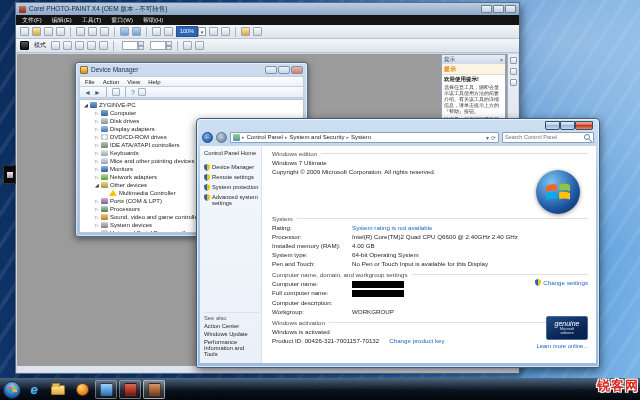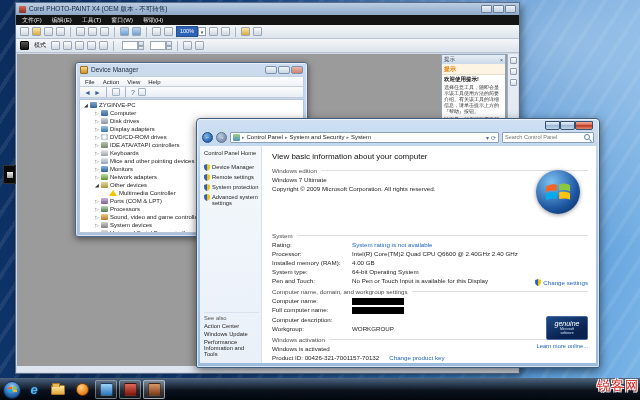--- a/index.html
+++ b/index.html
@@ -127,21 +127,21 @@
   .badge{position:absolute;right:8px;top:170px;width:42px;height:24px;border-radius:2px;border:1px solid #46689a;
     background:linear-gradient(160deg,#1d4a86,#0a2250 70%);color:#fff;text-align:center;padding-top:3px;}
   .badge .g{font-size:7px;font-style:italic;line-height:7px;}
   .badge .m{font-size:3.5px;line-height:4px;color:#cfe0f5;}
   .learn-more{position:absolute;right:8px;top:197px;font-size:5.8px;}
   .chg-set{position:absolute;right:8px;top:133px;display:flex;align-items:center;gap:2px;font-size:6.2px;}
 
   
   .desk-icon{position:absolute;left:581px;top:350px;width:16px;height:20px;z-index:1;display:flex;flex-direction:column;align-items:center;}
   .desk-icon .pg{width:11px;height:13px;background:linear-gradient(#ffffff,#cfd9e4);border:1px solid #7e93aa;border-radius:1px;}
-  .watermark{position:absolute;right:1px;bottom:5px;z-index:7;font-size:13px;font-weight:normal;letter-spacing:1px;color:#d9251c;
+  .watermark{position:absolute;right:1px;bottom:5px;z-index:7;font-size:13px;font-weight:bold;letter-spacing:1px;color:#d9251c;
     text-shadow:-1px -1px 0 #fff,1px -1px 0 #fff,-1px 1px 0 #fff,1px 1px 0 #fff,0 0 2px #fff;}
 
   
   .taskbar{position:absolute;left:0;right:0;bottom:0;height:22px;z-index:5;
     background:linear-gradient(180deg,rgba(72,94,120,.96),rgba(10,16,26,.98) 55%,rgba(2,6,12,.99));
     border-top:1px solid rgba(160,190,220,.5);display:flex;align-items:center;gap:2px;padding:0 3px;}
   .orb{width:18px;height:18px;border-radius:50%;flex:none;
     background:radial-gradient(circle at 50% 32%,#a8d4f5,#2d6cb4 58%,#0c3a72 95%);
     border:1px solid #0a2c55;display:flex;align-items:center;justify-content:center;}
   .tb-item{width:22px;height:19px;border-radius:2px;display:flex;align-items:center;justify-content:center;flex:none;}
@@ -430,21 +430,20 @@
           <span>Advanced system settings</span>
         </div>
         <div class="see-also">
           <div class="hdr">See also</div>
           <div class="itm">Action Center</div>
           <div class="itm">Windows Update</div>
           <div class="itm">Performance Information and Tools</div>
         </div>
       </div>
       <div class="s-main">
-        <h1>View basic information about your computer</h1>
 
         <div class="sec">
             <span>Windows edition</span>
             <span class="rule"></span>
           </div>
         <div class="kv">
             <span>Windows 7 Ultimate</span>
           </div>
         <div class="kv">
             <span>Copyright © 2009 Microsoft Corporation. All rights reserved.</span>

